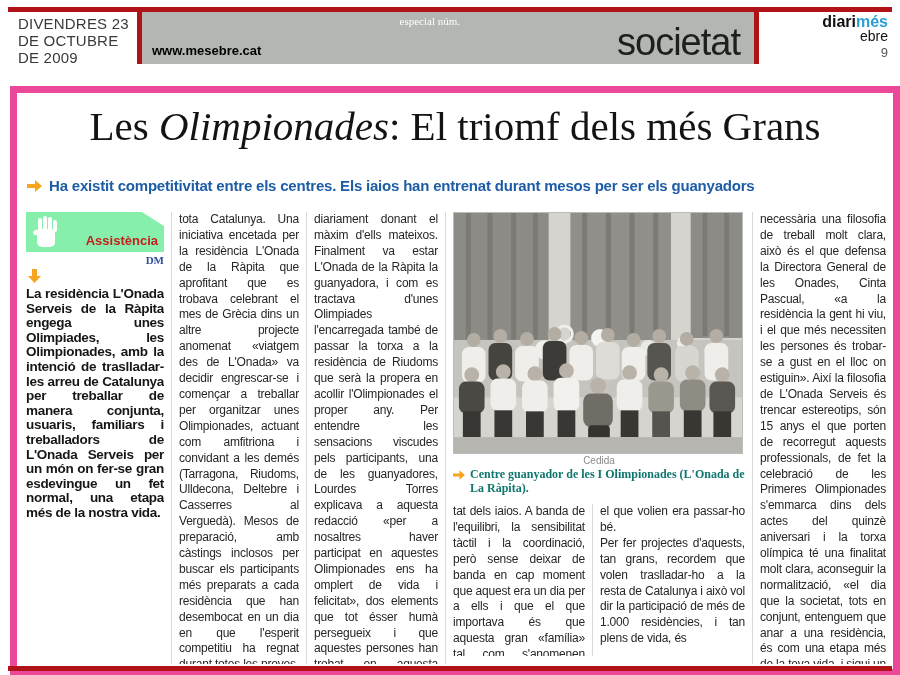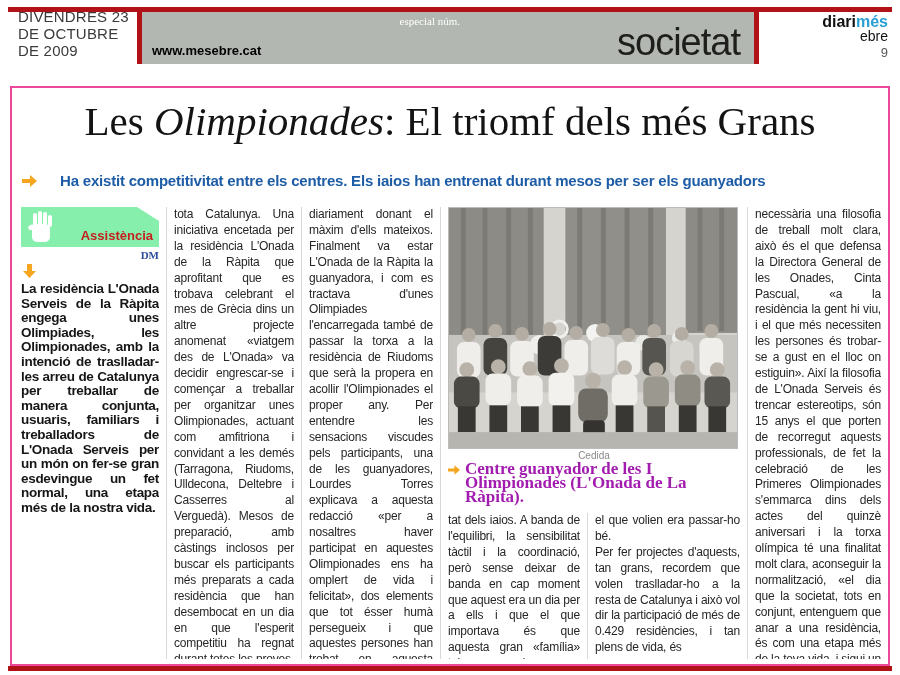--- a/index.html
+++ b/index.html
@@ -5,42 +5,42 @@
   html,body{margin:0;padding:0;}
   body{
     width:900px;height:675px;background:#ffffff;
     font-family:"Liberation Sans",sans-serif;color:#222;
     position:relative;overflow:hidden;
   }
   .abs{position:absolute;}
 
   
   .top-red-line{left:8px;top:7px;width:884px;height:5px;background:#b01217;}
-  .date-block{left:18px;top:8px;font-size:15px;line-height:17px;color:#3a3a3a;letter-spacing:.2px;}
+  .date-block{left:18px;top:15px;font-size:15px;line-height:17px;color:#3a3a3a;letter-spacing:.2px;}
   .red-vbar{width:5px;top:12px;height:52px;background:#b01217;}
   .vbar1{left:137px;}
   .vbar2{left:754px;}
   .gray-banner{left:142px;top:12px;width:612px;height:52px;background:#b3b7b2;}
   .site-url{position:absolute;left:10px;bottom:6px;font-size:13px;font-weight:bold;color:#000000;}
   .special{position:absolute;left:208px;top:3px;width:110px;text-align:right;color:#fff;font-family:"Liberation Serif",serif;}
   .special-label{font-size:11px;font-weight:normal;line-height:13px;text-align:right;}
   .special-number{font-size:30px;font-weight:bold;letter-spacing:7px;line-height:30px;margin-right:-7px;}
   .section-title{position:absolute;right:14px;bottom:2px;font-size:38px;color:#1e1e1c;letter-spacing:-1px;line-height:40px;}
   .logo-block{right:12px;top:14px;text-align:right;line-height:15px;}
   .logo-l1{font-size:16px;font-weight:bold;color:#111;}
   .logo-mes{color:#2a9fd4;}
   .logo-l2{font-size:14px;font-weight:normal;color:#111;}
   .page-num{font-size:13px;color:#555;margin-top:1px;}
 
   
-  .article-box{left:10px;top:86px;width:876px;height:576px;border:2px solid #ec4899;background:#fff;}
+  .article-box{left:10px;top:86px;width:876px;height:576px;border:7px solid #ec4899;background:#fff;}
   .headline{position:absolute;left:0;right:0;top:10px;text-align:center;
     font-family:"Liberation Serif",serif;font-size:41px;color:#131313;line-height:46px;}
   .headline .it{font-style:italic;}
-  .subhead-row{position:absolute;left:10px;top:84px;right:10px;display:flex;align-items:center;gap:23px;}
+  .subhead-row{position:absolute;left:10px;top:84px;right:10px;display:flex;align-items:center;gap:7px;}
   .subhead-text{font-size:15px;font-weight:bold;color:#1d5ca6;letter-spacing:-0.2px;}
   .arrow-r{width:15px;height:12px;flex:0 0 auto;}
   .arrow-d{width:13px;height:14px;display:block;margin:3px 0 4px 2px;}
 
   
   .cols{position:absolute;left:9px;top:119px;width:860px;height:452px;display:flex;}
   .col{overflow:hidden;}
   .col + .col{border-left:1px solid #d8d8d8;padding-left:7px;margin-left:7px;}
   .c1{flex:0 0 138px;}
   .c2{flex:0 0 120px;}
@@ -58,21 +58,21 @@
   .badge-label{position:absolute;right:6px;bottom:4px;font-size:13px;font-weight:bold;color:#c41f1f;}
   .hand-svg{position:absolute;left:5px;top:3px;}
   .byline{text-align:right;font-family:"Liberation Serif",serif;font-size:11px;font-weight:bold;color:#2f4d9e;margin-top:2px;}
 
   
   .photo{width:290px;height:242px;border:1px solid #bbb;box-sizing:border-box;background:#cfcdc8;}
   .photo svg{display:block;width:100%;height:100%;}
   .credit{text-align:center;font-size:10px;color:#8a8a8a;line-height:11px;margin-top:1px;}
   .caption-row{display:flex;gap:5px;align-items:flex-start;margin-top:1px;}
   .caption-arrow{width:12px;height:10px;flex:0 0 auto;margin-top:3px;}
-  .caption-text{font-family:"Liberation Serif",serif;font-size:17px;font-weight:bold;color:#a21caf;line-height:14px;}
+  .caption-text{font-family:"Liberation Serif",serif;font-size:12px;font-weight:bold;color:#0f766e;line-height:14px;}
   .subcols{display:flex;margin-top:9px;height:152px;overflow:hidden;}
   .c4{flex:0 0 132px;overflow:hidden;}
   .c5{flex:1 1 auto;border-left:1px solid #d8d8d8;padding-left:7px;margin-left:7px;overflow:hidden;}
   .p2{margin-top:0;}
 
   .bottom-red-line{left:8px;top:666px;width:884px;height:5px;background:#b01217;}
 </style>
 </head>
 <body>
 
@@ -240,21 +240,21 @@
             <path d="M0 4 h8 v-4 l7 6 -7 6 v-4 h-8 z" fill="#f5a61e"></path>
           </svg>
         <span class="caption-text">Centre guanyador de les I Olimpionades (L'Onada de La Ràpita).</span>
       </div>
       <div class="subcols">
         <div class="c4">
           <div class="bodytext">tat dels iaios. A banda de l'equilibri, la sensibilitat tàctil i la coordinació, però sense deixar de banda en cap moment que aquest era un dia per a ells i que el que importava és que aquesta gran «família» tal com s'anomenen entre ells</div>
         </div>
         <div class="c5">
           <div class="bodytext">el que volien era passar-ho bé.</div>
-          <div class="bodytext p2">Per fer projectes d'aquests, tan grans, recordem que volen traslladar-ho a la resta de Catalunya i això vol dir la participació de més de 0.429 residències, i tan plens de vida, és</div>
+          <div class="bodytext p2">Per fer projectes d'aquests, tan grans, recordem que volen traslladar-ho a la resta de Catalunya i això vol dir la participació de més de 1.000 residències, i tan plens de vida, és</div>
         </div>
       </div>
     </div>
 
     <div class="col c6">
       <div class="bodytext">necessària una filosofia de treball molt clara, això és el que defensa la Directora General de les Onades, Cinta Pascual, «a la residència la gent hi viu, i el que més necessiten les persones és trobar-se a gust en el lloc on estiguin». Així la filosofia de L'Onada Serveis és trencar estereotips, són 15 anys el que porten de recorregut aquests professionals, de fet la celebració de les Primeres Olimpionades s'emmarca dins dels actes del quinzè aniversari i la torxa olímpica té una finalitat molt clara, aconseguir la normalització, «el dia que la societat, tots en conjunt, entenguem que anar a una residència, és com una etapa més de la teva vida, i sigui un fet normal, necessari senzillament pel moment, aquell dia haurem avançat molt, i aquest és el nostre objectiu», explicava Cinta Pascual.</div>
     </div>
 
   </div>
 </div>

